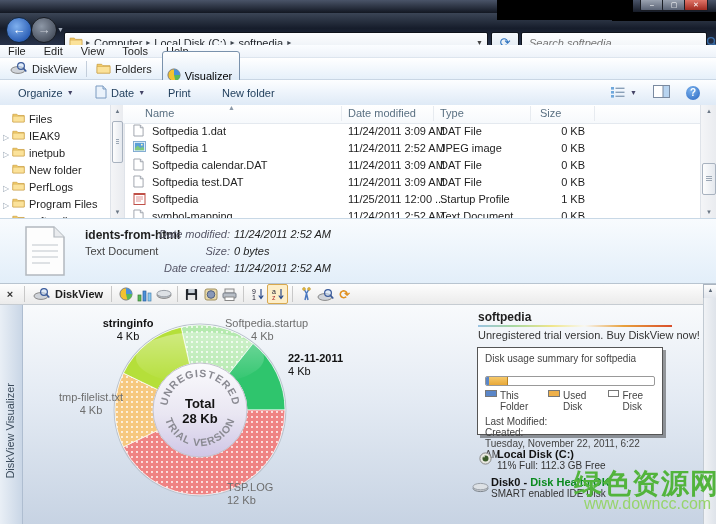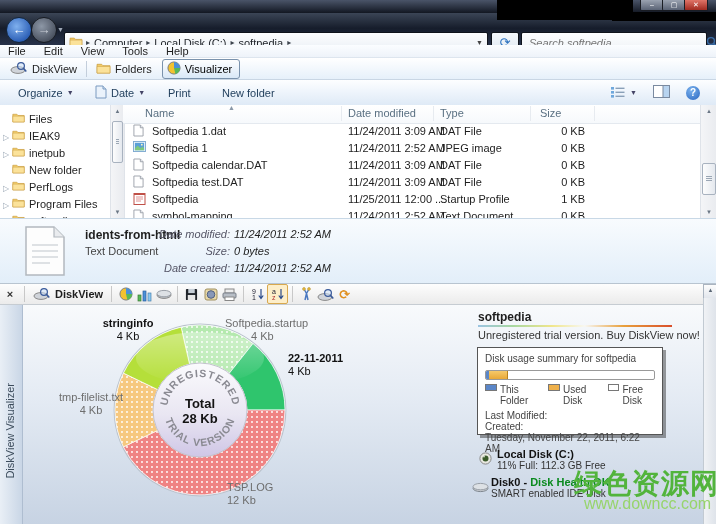--- a/index.html
+++ b/index.html
@@ -39,21 +39,21 @@
   
   .menubar{left:0;top:45px;width:716px;height:13px;background:linear-gradient(#fbfdff,#eef3f9);
      border-bottom:1px solid #dde5ee;display:flex;align-items:center;padding-left:8px;box-sizing:border-box;}
   .menu-item{margin-right:18px;color:#1e1e1e;}
   
   .plugintoolbar{left:0;top:58px;width:716px;height:22px;background:linear-gradient(#ffffff,#e6f0fa);
      border-bottom:1px solid #c9d6e4;display:flex;align-items:center;padding-left:6px;box-sizing:border-box;}
   .tbitem{display:flex;align-items:center;gap:4px;color:#1e1e1e;padding:0 4px;}
   .vsep{width:1px;height:16px;background:#c3cedb;margin:0 5px;}
   .visualizer-btn{display:flex;align-items:center;gap:4px;border:1px solid #7a92ac;border-radius:3px;
-     background:linear-gradient(#fefefe,#d9e8f7);padding:1px 7px 1px 4px;margin-left:6px;height:16px;text-align:right;}
+     background:linear-gradient(#fefefe,#d9e8f7);padding:16px 7px 1px 4px;margin-left:6px;height:16px;text-align:right;}
   
   .commandbar{left:0;top:80px;width:716px;height:25px;background:linear-gradient(#fdfeff,#ecf3fb 55%,#dfeaf6);
      border-bottom:1px solid #ccd9e6;}
   .cmd{position:absolute;top:5px;color:#1e3c5a;display:flex;align-items:center;gap:4px;height:15px;}
   .drop{font-size:7px;color:#446;}
   .helpbtn{width:14px;height:14px;border-radius:50%;background:radial-gradient(circle at 38% 30%,#7ab2ee,#2a66c0);
      color:#fff;font-size:10px;font-weight:bold;text-align:center;line-height:14px;}
   
   .mainarea{left:0;top:105px;width:716px;height:113px;background:#fff;overflow:hidden;}
   .tree{position:absolute;left:0;top:0;width:110px;height:113px;overflow:hidden;padding-top:3px;box-sizing:border-box;}
@@ -104,21 +104,21 @@
   .sidelabel{position:absolute;left:4px;top:78px;writing-mode:vertical-rl;transform:rotate(180deg);
      color:#3c4c5c;white-space:nowrap;}
   .slice-label{position:absolute;line-height:13px;}
   .sp-heading{position:absolute;left:478px;top:5px;font-weight:bold;font-size:12px;color:#1e1e1e;}
   .sp-rule{position:absolute;left:478px;top:20px;width:194px;height:2px;
      background:linear-gradient(90deg,#9bc4e2 0%,#a8d8a0 18%,#f0e68c 38%,#f7f7f2 55%,#e8a03c 75%,#d94f2b 100%);}
   .sp-sub{position:absolute;left:478px;top:24px;color:#333;}
   .sumbox{position:absolute;left:477px;top:42px;width:186px;height:88px;background:#fff;
      border:1px solid #555;box-shadow:3px 3px 0 rgba(40,40,40,0.45);padding:5px 7px;box-sizing:border-box;
      font-size:10px;color:#444;}
-  .sumtitle{margin-bottom:6px;}
+  .sumtitle{margin-bottom:12px;}
   .sumbar{height:8px;border:1px solid #999;border-radius:2px;background:#fff;display:flex;overflow:hidden;margin-bottom:4px;}
   .seg-this{background:#5a86c8;}
   .seg-used{background:linear-gradient(#f6c96a,#e8a838);border-right:1px solid #b8821e;}
   .legendrow{display:flex;gap:10px;margin-bottom:4px;}
   .legitem{display:flex;align-items:flex-start;gap:3px;}
   .sw{width:15px;height:7px;border:1px solid #777;box-sizing:border-box;}
   .sumline{line-height:11px;}
   .drive{position:absolute;}
   .drive-title{font-weight:bold;color:#111;}
   .drive-health{font-weight:bold;color:#0a8a1e;}

